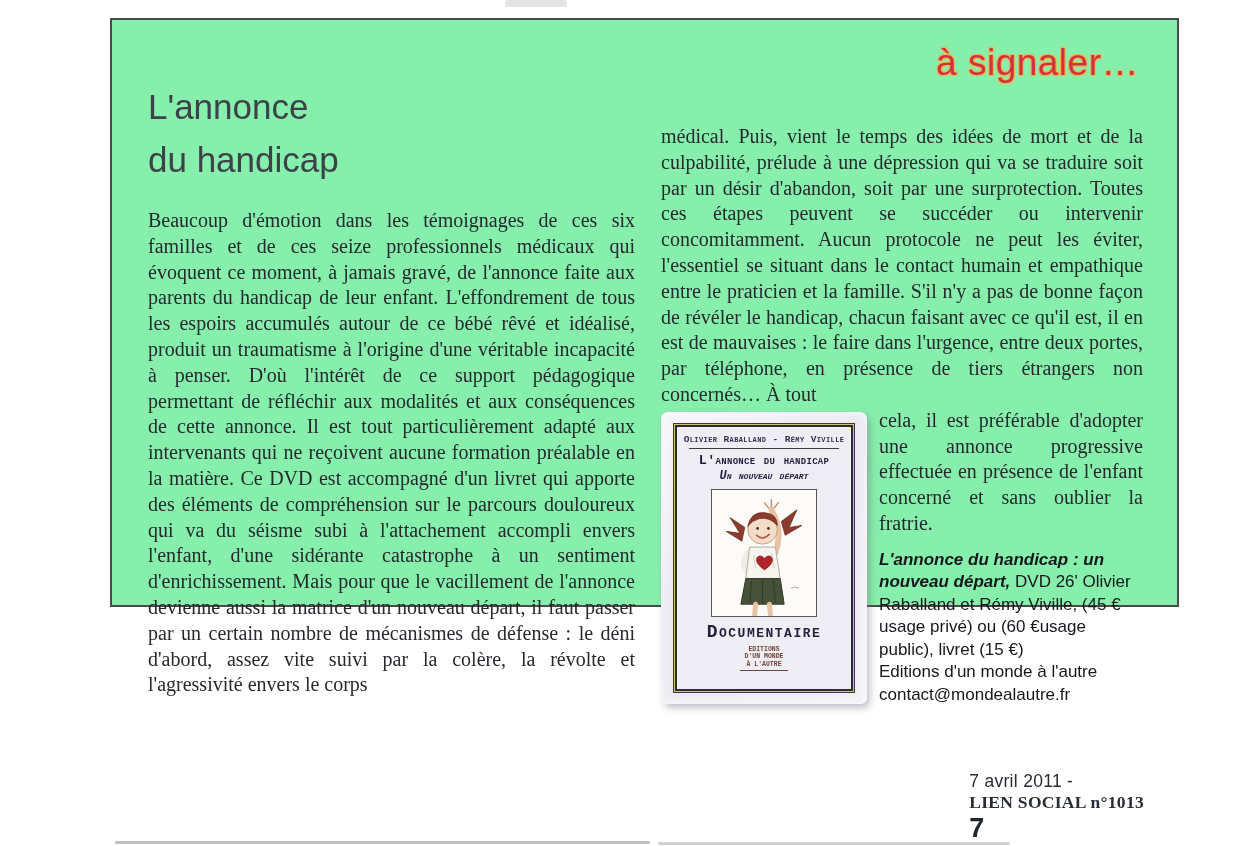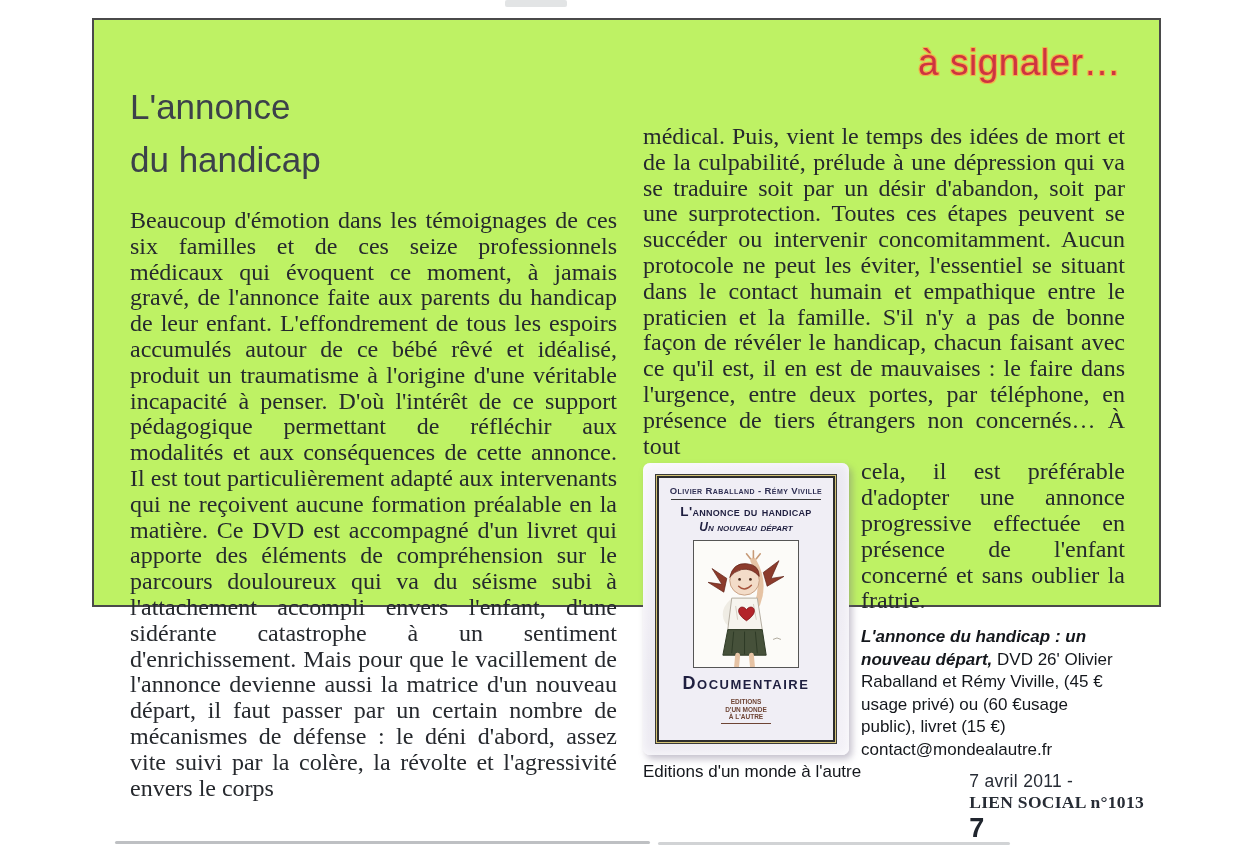--- a/index.html
+++ b/index.html
@@ -4,40 +4,40 @@
 <style>
   * { margin:0; padding:0; box-sizing:border-box; }
   html,body { background:#ffffff; }
   .scan-page {
     position:relative; width:1241px; height:846px;
     background:#ffffff; overflow:hidden;
     font-family:"Liberation Sans", sans-serif;
   }
   
   .article-panel {
-    position:absolute; left:92px; top:18px; width:1069px; height:589px;
-    background:#bef264; border:2px solid #4a4a4a;
+    position:absolute; left:110px; top:18px; width:1069px; height:589px;
+    background:#86efac; border:2px solid #4a4a4a;
   }
   
   .signal {
     position:absolute; top:22px; right:38px;
     font-size:37px; font-weight:500; color:#ce3440;
     letter-spacing:0.5px;
     text-shadow:1px 1px 0 #f2b14a, -1px -1px 0 #f2b14a, 1px -1px 0 #f2b14a, -1px 1px 0 #f2b14a;
   }
   
   .col-left { position:absolute; left:36px; top:60px; width:487px; }
   .article-title {
     font-family:"Liberation Sans", sans-serif;
     font-size:35px; line-height:53px; font-weight:500;
     color:#3c414a; margin-bottom:22px;
   }
   .body-serif {
     font-family:"Liberation Serif", serif;
-    font-size:24px; line-height:25.8px; color:#26292e;
+    font-size:20px; line-height:25.8px; color:#26292e;
     text-align:justify;
   }
   
   .col-right { position:absolute; left:549px; top:104px; width:482px; }
   .col-right .body-serif { margin:0; }
   
   .dvd-figure {
     float:left; width:206px; height:292px;
     margin:4px 12px 4px 0; position:relative;
   }
@@ -45,21 +45,21 @@
     width:100%; height:100%;
     background:linear-gradient(135deg,#f8f6fb 0%,#ebe9f1 45%,#f4f2f8 100%);
     border-radius:7px;
     box-shadow:3px 4px 7px rgba(110,100,130,.40), inset 0 0 10px rgba(255,255,255,.8);
     padding:11px 12px;
   }
   .dvd-frame { height:100%; border:1px solid #3a3a3a; padding:1px; background:#d3c274; }
   .dvd-frame-inner {
     height:100%; border:2px solid #2d2d2d; background:#f0eef5;
     padding:7px 5px 5px; display:flex; flex-direction:column; align-items:center;
-    text-align:center; font-family:Liberation Sans, sans-serif; color:#27274a;
+    text-align:center; font-family:Liberation Mono, monospace; color:#27274a;
   }
   .dvd-authors {
     font-size:9.5px; font-weight:bold; font-variant:small-caps;
     letter-spacing:.4px; color:#303054; white-space:nowrap;
   }
   .dvd-rule { width:92%; border-top:1px solid #3a3a3a; margin:3px 0 4px; }
   .dvd-title {
     font-size:13.5px; font-weight:bold; font-variant:small-caps;
     letter-spacing:.3px; color:#1f1f40; white-space:nowrap;
   }
@@ -171,22 +171,22 @@
                 </div>
               </div>
             </div>
           </div>
         </div>
 
         <p class="body-serif">cela, il est préférable d'adopter une annonce progressive effectuée en présence de l'enfant concerné et sans oublier la fratrie.</p>
 
         <div class="caption">
           <span class="cap-bold">L'annonce du handicap : un nouveau départ,</span><span> DVD 26' Olivier Raballand et Rémy Viville, (45 € usage privé) ou (60 €usage public), livret (15 €)</span>
+          <span class="cap-line">Editions d'un monde à l'autre</span>
           <span class="cap-line">contact@mondealautre.fr</span>
-          <span class="cap-line">Editions d'un monde à l'autre</span>
         </div>
       </div>
     </div>
 
   </div>
 
   <div class="page-footer">
     <span>7 avril 2011 - </span>
     <span class="footer-journal">LIEN SOCIAL n°1013</span>
     <span class="footer-pagenum">7</span>

